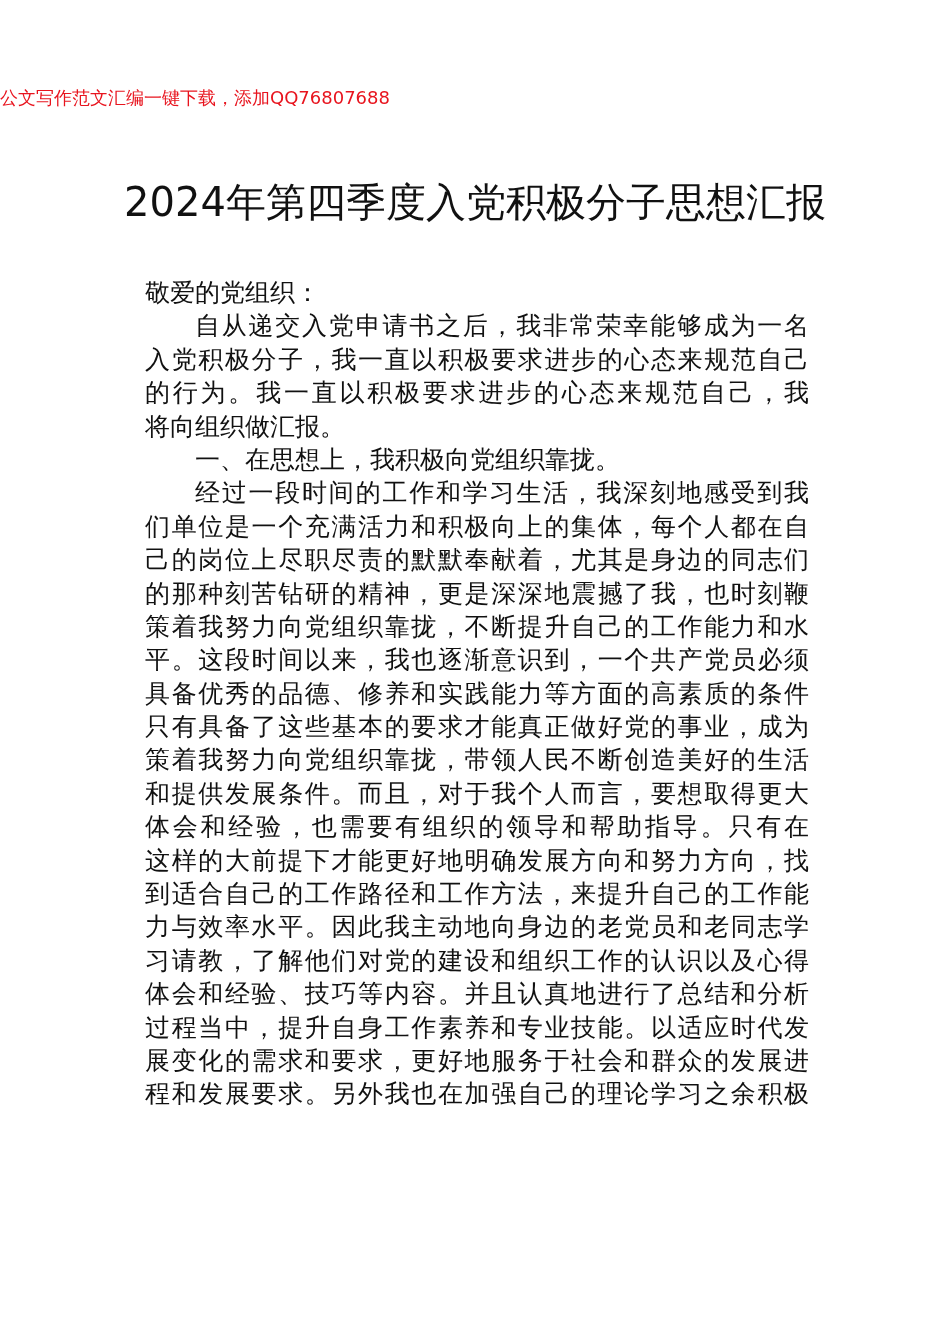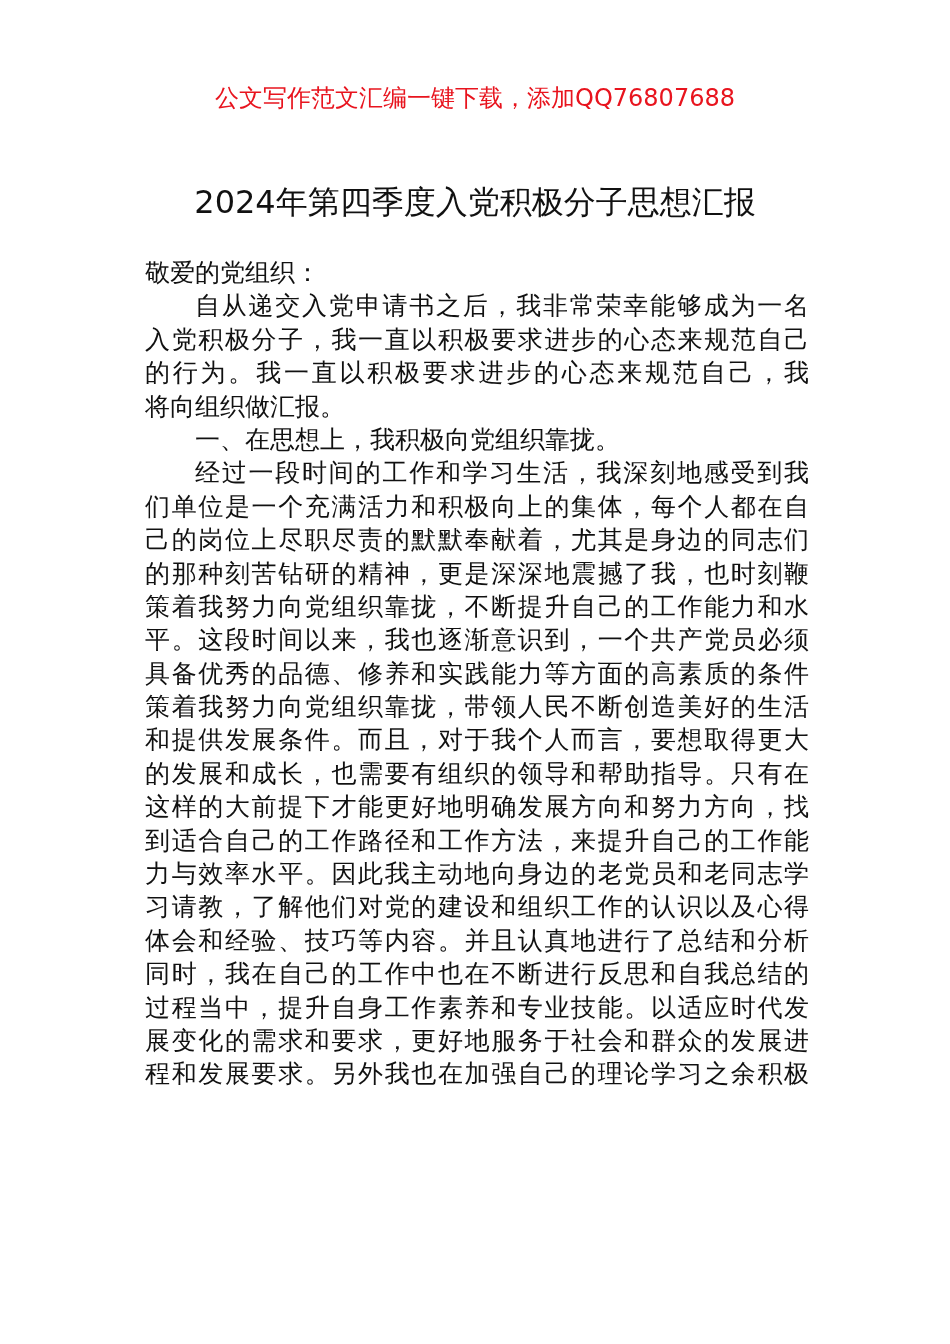--- a/index.html
+++ b/index.html
@@ -13,42 +13,41 @@
       position: relative;
       overflow: hidden;
       font-family: "DejaVu Sans", "Liberation Sans", sans-serif;
       color: #111111;
     }
     .watermark {
       position: absolute;
       top: 86px;
       left: 0;
       width: 950px;
-      text-align: center;
-      font-size: 24px;
+      font-size: 18px;
       line-height: 24px;
       color: #e8141e;
       letter-spacing: 0;
       white-space: nowrap;
     }
     .title {
       position: absolute;
       top: 178px;
       left: 0;
       width: 950px;
       text-align: center;
       font-family: "DejaVu Sans", "Liberation Sans", sans-serif;
-      font-size: 32px;
+      font-size: 40px;
       line-height: 48px;
       color: #111111;
       white-space: nowrap;
     }
     .body-text {
       position: absolute;
-      top: 256px;
+      top: 276px;
       left: 145px;
       width: 664px;
       font-size: 25px;
       line-height: 33.4px;
       color: #111111;
     }
     .line {
       display: block;
       white-space: nowrap;
       text-align: justify;
@@ -84,26 +83,26 @@
   </div>
 
   <div>
     <span class="line first-indent">经过一段时间的工作和学习生活，我深刻地感受到我</span>
     <span class="line">们单位是一个充满活力和积极向上的集体，每个人都在自</span>
     <span class="line">己的岗位上尽职尽责的默默奉献着，尤其是身边的同志们</span>
     <span class="line">的那种刻苦钻研的精神，更是深深地震撼了我，也时刻鞭</span>
     <span class="line">策着我努力向党组织靠拢，不断提升自己的工作能力和水</span>
     <span class="line">平。这段时间以来，我也逐渐意识到，一个共产党员必须</span>
     <span class="line">具备优秀的品德、修养和实践能力等方面的高素质的条件</span>
+    <span class="line">只有具备了这些基本的要求才能真正做好党的事业，成为</span>
     <span class="line">策着我努力向党组织靠拢，带领人民不断创造美好的生活</span>
     <span class="line">和提供发展条件。而且，对于我个人而言，要想取得更大</span>
-    <span class="line">的发展和成长，也需要有组织的领导和帮助指导。只有在</span>
+    <span class="line">体会和经验，也需要有组织的领导和帮助指导。只有在</span>
     <span class="line">这样的大前提下才能更好地明确发展方向和努力方向，找</span>
     <span class="line">到适合自己的工作路径和工作方法，来提升自己的工作能</span>
     <span class="line">力与效率水平。因此我主动地向身边的老党员和老同志学</span>
     <span class="line">习请教，了解他们对党的建设和组织工作的认识以及心得</span>
     <span class="line">体会和经验、技巧等内容。并且认真地进行了总结和分析</span>
-    <span class="line">同时，我在自己的工作中也在不断进行反思和自我总结的</span>
     <span class="line">过程当中，提升自身工作素养和专业技能。以适应时代发</span>
     <span class="line">展变化的需求和要求，更好地服务于社会和群众的发展进</span>
     <span class="line">程和发展要求。另外我也在加强自己的理论学习之余积极</span>
   </div>
 </div>
 
 </body></html>

